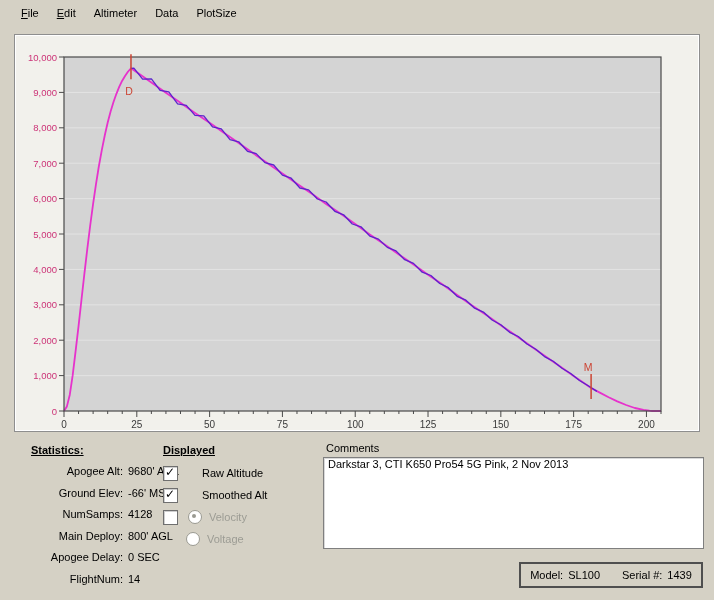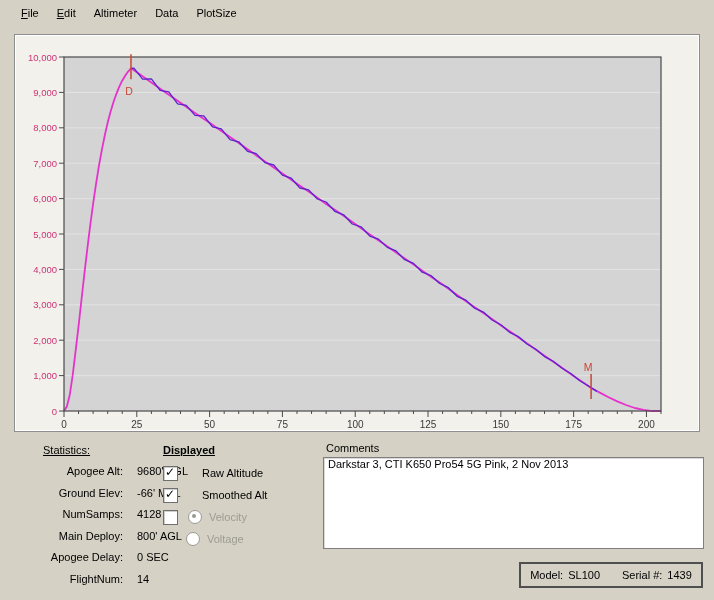--- a/index.html
+++ b/index.html
@@ -14,23 +14,23 @@
     display:flex;align-items:flex-end;padding-left:12px;box-sizing:border-box;}
   .menu-item{padding:2px 9px;cursor:default;}
   .menu-item u{text-decoration:underline;}
   
   .chart-panel{position:absolute;left:14px;top:34px;width:686px;height:398px;
     background:#f2f1ec;border:1px solid #8e8e8e;
     box-shadow:inset 0 0 0 1px #ffffff;box-sizing:border-box;}
   .chart-panel svg{position:absolute;left:1px;top:1px;}
   
   .stats{position:absolute;left:15px;top:444px;width:205px;}
-  .stats-title{font-weight:normal;text-decoration:underline;margin-left:28px;margin-bottom:5px;}
+  .stats-title{font-weight:bold;text-decoration:underline;margin-left:16px;margin-bottom:5px;}
   .stat-row{display:flex;height:21.5px;line-height:21.5px;}
-  .stat-label{width:108px;text-align:right;margin-right:14px;}
+  .stat-label{width:108px;text-align:right;margin-right:5px;}
   .stat-value{text-align:left;white-space:nowrap;}
   
   .displayed{position:absolute;left:163px;top:444px;width:150px;}
   .displayed-title{font-weight:bold;text-decoration:underline;margin-bottom:6px;}
   .disp-row{display:flex;align-items:center;height:22px;}
   .cb{width:13px;height:13px;background:#fff;border:1px solid #6f6f6f;
     box-shadow:inset 1px 1px 0 rgba(64,64,64,.25);position:relative;flex:none;}
   .cb[data-state="checked"]::after{content:"✓";position:absolute;left:1px;top:-2px;
     font-size:12px;font-weight:bold;color:#000;}
   .radio{width:12px;height:12px;border-radius:50%;background:#fff;

